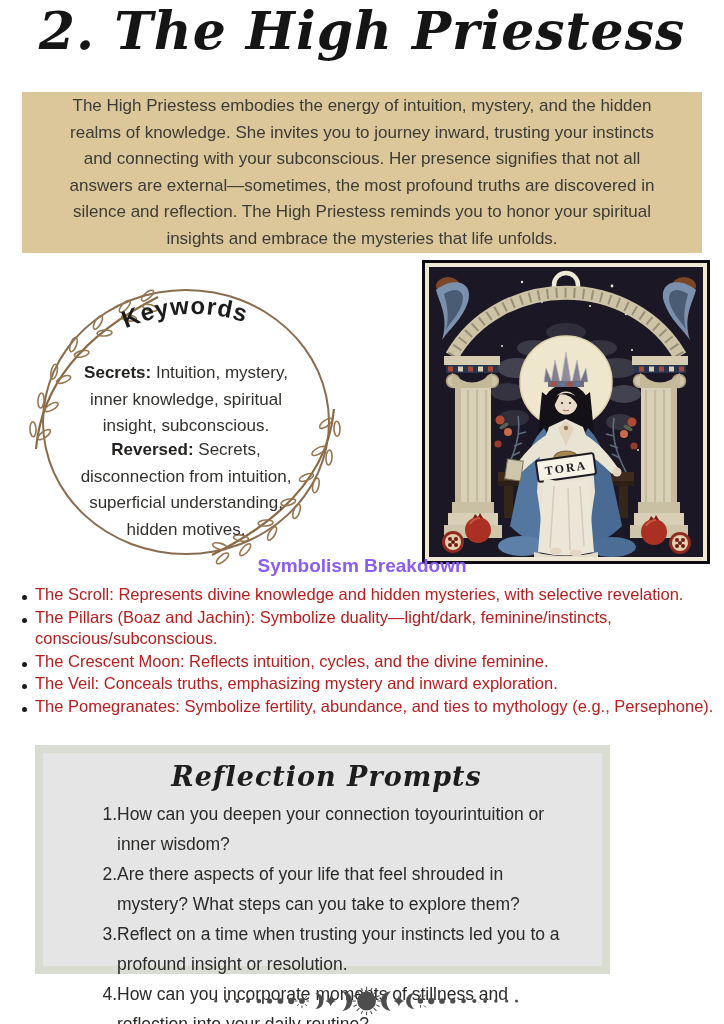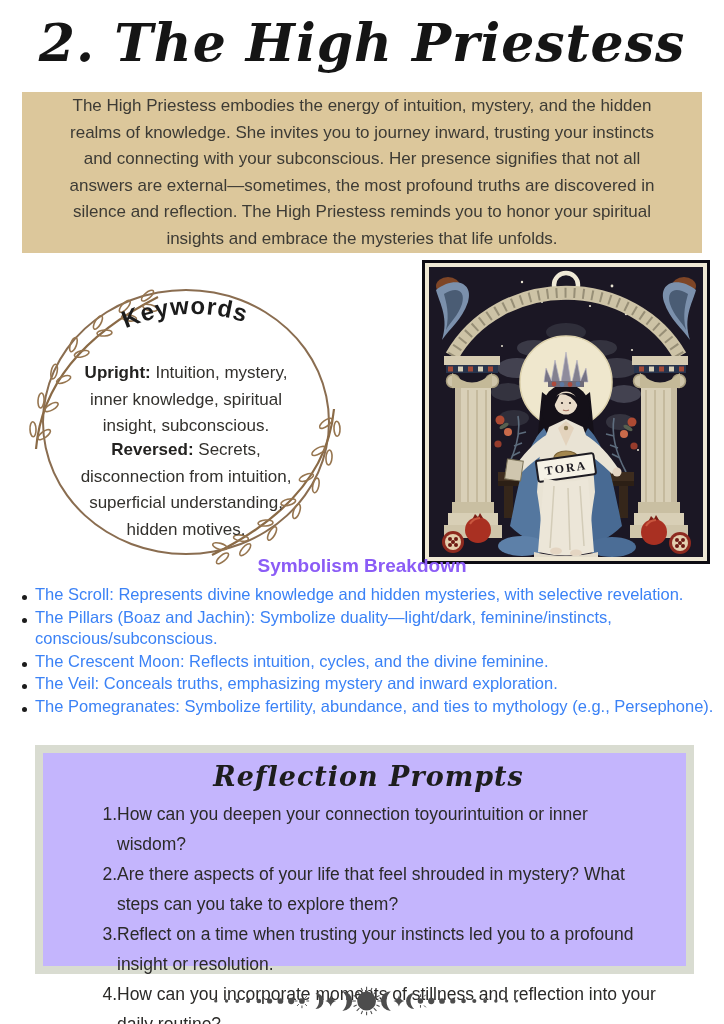--- a/index.html
+++ b/index.html
@@ -2,21 +2,21 @@
 <html><head>
 <meta charset="utf-8">
 <style>
   html,body{margin:0;padding:0;background:#ffffff;}
   .page{
     position:relative;width:724px;height:1024px;background:#ffffff;overflow:hidden;
     font-family:"Liberation Sans",sans-serif;color:#2e2d2b;
   }
   
   .title{
-    position:absolute;top:12px;left:0;width:100%;text-align:center;
+    position:absolute;top:0;left:0;width:100%;text-align:center;
     font-family:"DejaVu Serif",serif;font-style:italic;font-weight:700;
     font-size:52px;letter-spacing:1px;color:#151515;
   }
   
   .intro-box{
     position:absolute;left:22px;top:92px;width:680px;height:161px;
     background:#dcc79b;box-sizing:border-box;
     display:flex;align-items:center;justify-content:center;
     padding:4px 34px;
   }
@@ -40,30 +40,30 @@
   .kw-text b{color:#232220;}
   
   .card{position:absolute;left:422px;top:260px;width:288px;height:304px;}
   
   .sym-heading{
     position:absolute;left:0;top:555px;width:724px;text-align:center;
     font-size:19px;font-weight:700;color:#8b5cf6;
   }
   .sym-list{
     position:absolute;left:20px;top:584px;width:694px;margin:0;padding:0;list-style:none;
-    font-size:16.5px;line-height:21.5px;color:#3b82f6;
+    font-size:16.5px;line-height:21.5px;color:#b91c1c;
   }
   .sym-list li{position:relative;padding-left:15px;margin-bottom:1px;}
   .sym-list li::before{
     content:'';position:absolute;left:2px;top:11px;width:5px;height:5px;border-radius:50%;background:#1c1c1c;
   }
   
   .refl-box{
-    position:absolute;left:35px;top:745px;width:659px;height:229px;box-sizing:border-box;
-    border:8px solid #d9dcd1;background:#c4b5fd;padding:8px 26px 0 34px;
+    position:absolute;left:35px;top:745px;width:575px;height:229px;box-sizing:border-box;
+    border:8px solid #d9dcd1;background:#e5e5e5;padding:8px 26px 0 34px;
   }
   .refl-heading{
     margin:0;text-align:center;
     font-family:"DejaVu Serif",serif;font-style:italic;font-weight:700;
     font-size:27px;color:#1d1d1d;letter-spacing:1px;
   }
   .refl-list{
     margin:8px 0 0 0;padding:0 0 0 14px;list-style:none;counter-reset:rp;
     font-size:17.5px;line-height:29.5px;color:#2b2a28;
   }
@@ -116,21 +116,21 @@
     </svg>
 
     <svg class="kw-arc" viewBox="0 0 200 66">
       <path id="kwArcPath" d="M 12 58 Q 100 4 188 50" fill="none"></path>
       <text text-anchor="middle">
         <textPath href="#kwArcPath" startOffset="50%">Keywords</textPath>
       </text>
     </svg>
 
     <p class="kw-text kw-upright">
-      <b>Upright:</b>
+      <b>Secrets:</b>
       <span>Intuition, mystery, inner knowledge, spiritual insight, subconscious.</span>
     </p>
     <p class="kw-text kw-reversed">
       <b>Reversed:</b>
       <span>Secrets, disconnection from intuition, superficial understanding, hidden motives.</span>
     </p>
   </div>
 
   <svg class="card" viewBox="0 0 288 304" aria-hidden="true">
     <rect x="0" y="0" width="288" height="304" fill="#0d0b12"></rect>

